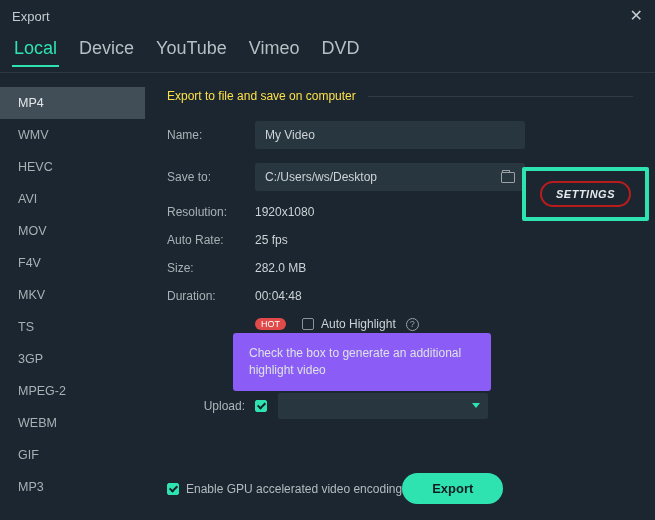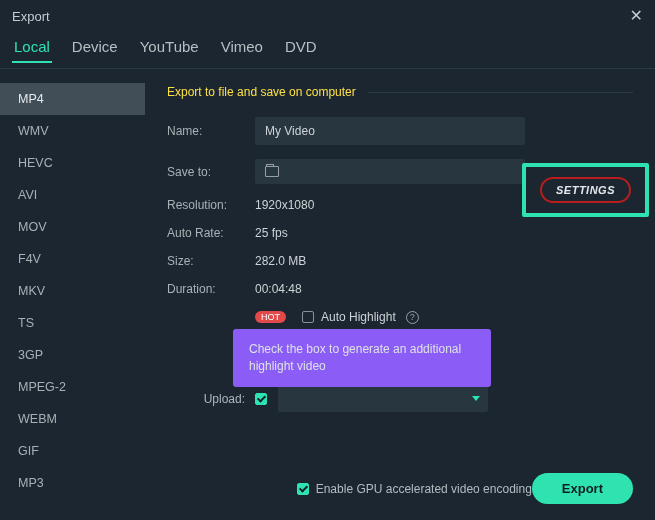--- a/index.html
+++ b/index.html
@@ -2,21 +2,21 @@
 <html><head>
 <meta charset="utf-8">
 <style>
   * { margin: 0; padding: 0; box-sizing: border-box; font-family: -apple-system, BlinkMacSystemFont, "Segoe UI", Arial, sans-serif; }
   body { background: #1b2630; color: #aeb6bb; font-size: 12px; width: 655px; height: 520px; overflow: hidden; }
   .window { width: 100%; height: 100%; display: flex; flex-direction: column; }
   .titlebar { display: flex; align-items: center; justify-content: space-between; padding: 8px 12px; }
   .titlebar .title { font-size: 13px; color: #c5cbd0; }
   .close-x { font-size: 16px; color: #c5cbd0; cursor: pointer; line-height: 1; }
   .tabs { display: flex; gap: 18px; padding: 0 12px 6px 12px; border-bottom: 1px solid #2a3944; }
-  .tab { color: #b8bfc4; padding: 6px 2px; cursor: pointer; font-size: 15px; }
+  .tab { color: #b8bfc4; padding: 6px 2px; cursor: pointer; font-size: 18px; }
   .tab.active { color: #2fe3b1; border-bottom: 2px solid #2fe3b1; margin-bottom: -1px; }
   .body { display: flex; flex: 1; min-height: 0; }
   .sidebar { width: 145px; background: #1b2630; padding: 14px 0; }
   .fmt { padding: 9px 18px; color: #a9b0b5; cursor: pointer; font-size: 12.5px; }
   .fmt.active { background: #414e58; color: #e4e8ea; }
   .content { flex: 1; padding: 16px 22px 10px 22px; position: relative; display: flex; flex-direction: column; }
   .section-head { display: flex; align-items: center; gap: 12px; margin-bottom: 18px; }
   .section-head .line { flex: 1; height: 1px; background: #2d3b45; }
   .section-head .label { color: #fde047; font-size: 12px; }
   .row { display: flex; align-items: center; margin-bottom: 14px; }
@@ -29,21 +29,21 @@
   .settings-btn { background: transparent; border: 2px solid #b91c1c; color: #e4e8ea; font-weight: 700; font-size: 11px; letter-spacing: 0.5px; padding: 5px 14px; border-radius: 14px; cursor: pointer; font-style: italic; }
   .hot-badge { background: #e24a4a; color: #fff; font-size: 9px; font-weight: 400; padding: 1px 6px; border-radius: 7px; margin-right: 16px; }
   .checkbox { width: 12px; height: 12px; border: 1px solid #8a9197; border-radius: 2px; display: inline-block; margin-right: 7px; position: relative; }
   .checkbox.checked { border-color: #2fe3b1; background: #2fe3b1; }
   .checkbox.checked::after { content: ""; position: absolute; left: 3px; top: 0px; width: 3px; height: 6px; border: solid #142028; border-width: 0 2px 2px 0; transform: rotate(45deg); }
   .help-icon { width: 13px; height: 13px; border: 1px solid #9aa1a6; border-radius: 50%; display: inline-flex; align-items: center; justify-content: center; font-size: 9px; color: #9aa1a6; margin-left: 10px; cursor: help; }
   .tooltip { position: absolute; left: 88px; top: 260px; background: #8b5cf6; color: #dde2e5; padding: 12px 16px; border-radius: 3px; width: 258px; font-size: 12px; line-height: 1.4; z-index: 5; }
   .upload-row { display: flex; align-items: center; margin-top: 48px; }
   .upload-hidden { background: #283640; width: 210px; height: 26px; border-radius: 2px; margin-left: 4px; display: flex; align-items: center; position: relative; }
   .upload-hidden::after { content: ""; position: absolute; right: 8px; top: 10px; border-left: 4px solid transparent; border-right: 4px solid transparent; border-top: 5px solid #2fe3b1; }
-  .footer { margin-top: auto; display: flex; align-items: center; justify-content: flex-end; padding-top: 8px; padding-bottom: 6px; }
+  .footer { margin-top: auto; display: flex; align-items: center; justify-content: flex-start; padding-top: 8px; padding-bottom: 6px; }
   .gpu-row { display: flex; align-items: center; color: #b4bbc0; font-size: 12px; }
   .export-btn { background: #2fe3b1; color: #0e1e21; font-weight: 600; font-size: 13px; padding: 8px 30px; border: none; border-radius: 16px; cursor: pointer; }
 </style>
 </head>
 <body>
 
 <div class="window">
 
   <div class="titlebar">
     <span class="title">Export</span>
@@ -89,20 +89,21 @@
           <div class="input-dark">
             <span>My Video</span>
           </div>
         </div>
       </div>
 
       <div class="row">
         <div class="label">Save to:</div>
         <div class="value">
           <div class="input-dark">
+            <span>C:/Users/ws/Desktop</span>
             <span class="folder-icon"></span>
           </div>
         </div>
       </div>
 
       <div class="row">
         <div class="label">Resolution:</div>
         <div class="value">1920x1080</div>
       </div>
 

